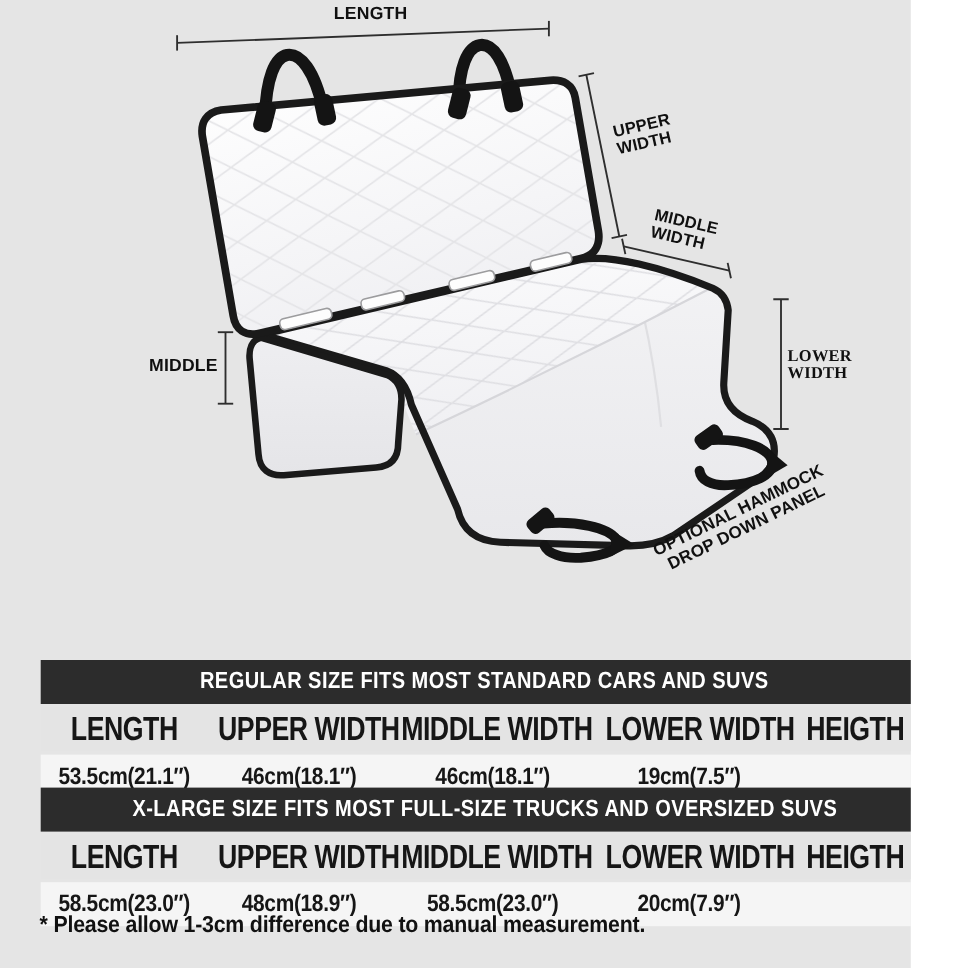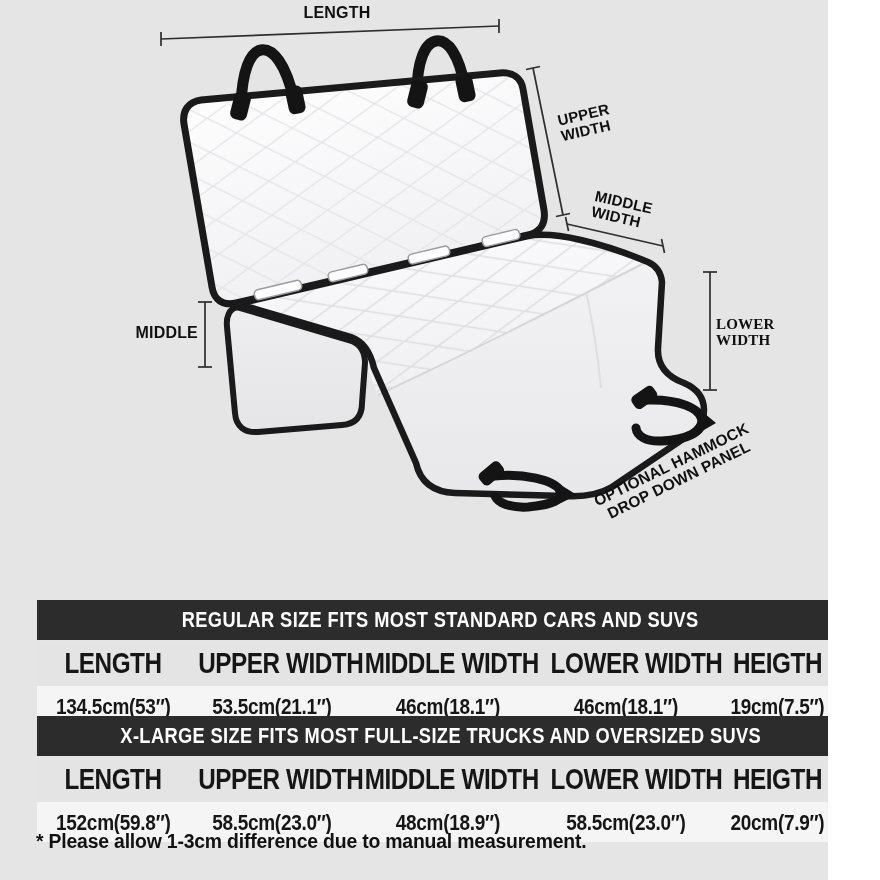--- a/index.html
+++ b/index.html
@@ -168,41 +168,39 @@
         <span>REGULAR SIZE FITS MOST STANDARD CARS AND SUVS</span>
       </div>
     <div class="grid-row cols">
       <div><span>LENGTH</span></div>
       <div><span>UPPER WIDTH</span></div>
       <div><span>MIDDLE WIDTH</span></div>
       <div><span>LOWER WIDTH</span></div>
       <div><span>HEIGTH</span></div>
     </div>
     <div class="grid-row vals">
-      <div><span>134.5cm(53″)</span></div>
       <div><span>53.5cm(21.1″)</span></div>
       <div><span>46cm(18.1″)</span></div>
       <div><span>46cm(18.1″)</span></div>
       <div><span>19cm(7.5″)</span></div>
     </div>
   </div>
 
   <div class="tbl tbl-2">
     <div class="bar">
         <span>X-LARGE SIZE FITS MOST FULL-SIZE TRUCKS AND OVERSIZED SUVS</span>
       </div>
     <div class="grid-row cols">
       <div><span>LENGTH</span></div>
       <div><span>UPPER WIDTH</span></div>
       <div><span>MIDDLE WIDTH</span></div>
       <div><span>LOWER WIDTH</span></div>
       <div><span>HEIGTH</span></div>
     </div>
     <div class="grid-row vals">
-      <div><span>152cm(59.8″)</span></div>
       <div><span>58.5cm(23.0″)</span></div>
       <div><span>48cm(18.9″)</span></div>
       <div><span>58.5cm(23.0″)</span></div>
       <div><span>20cm(7.9″)</span></div>
     </div>
   </div>
 
   <div class="footnote">* Please allow 1-3cm difference due to manual measurement.</div>
 
 </div>

